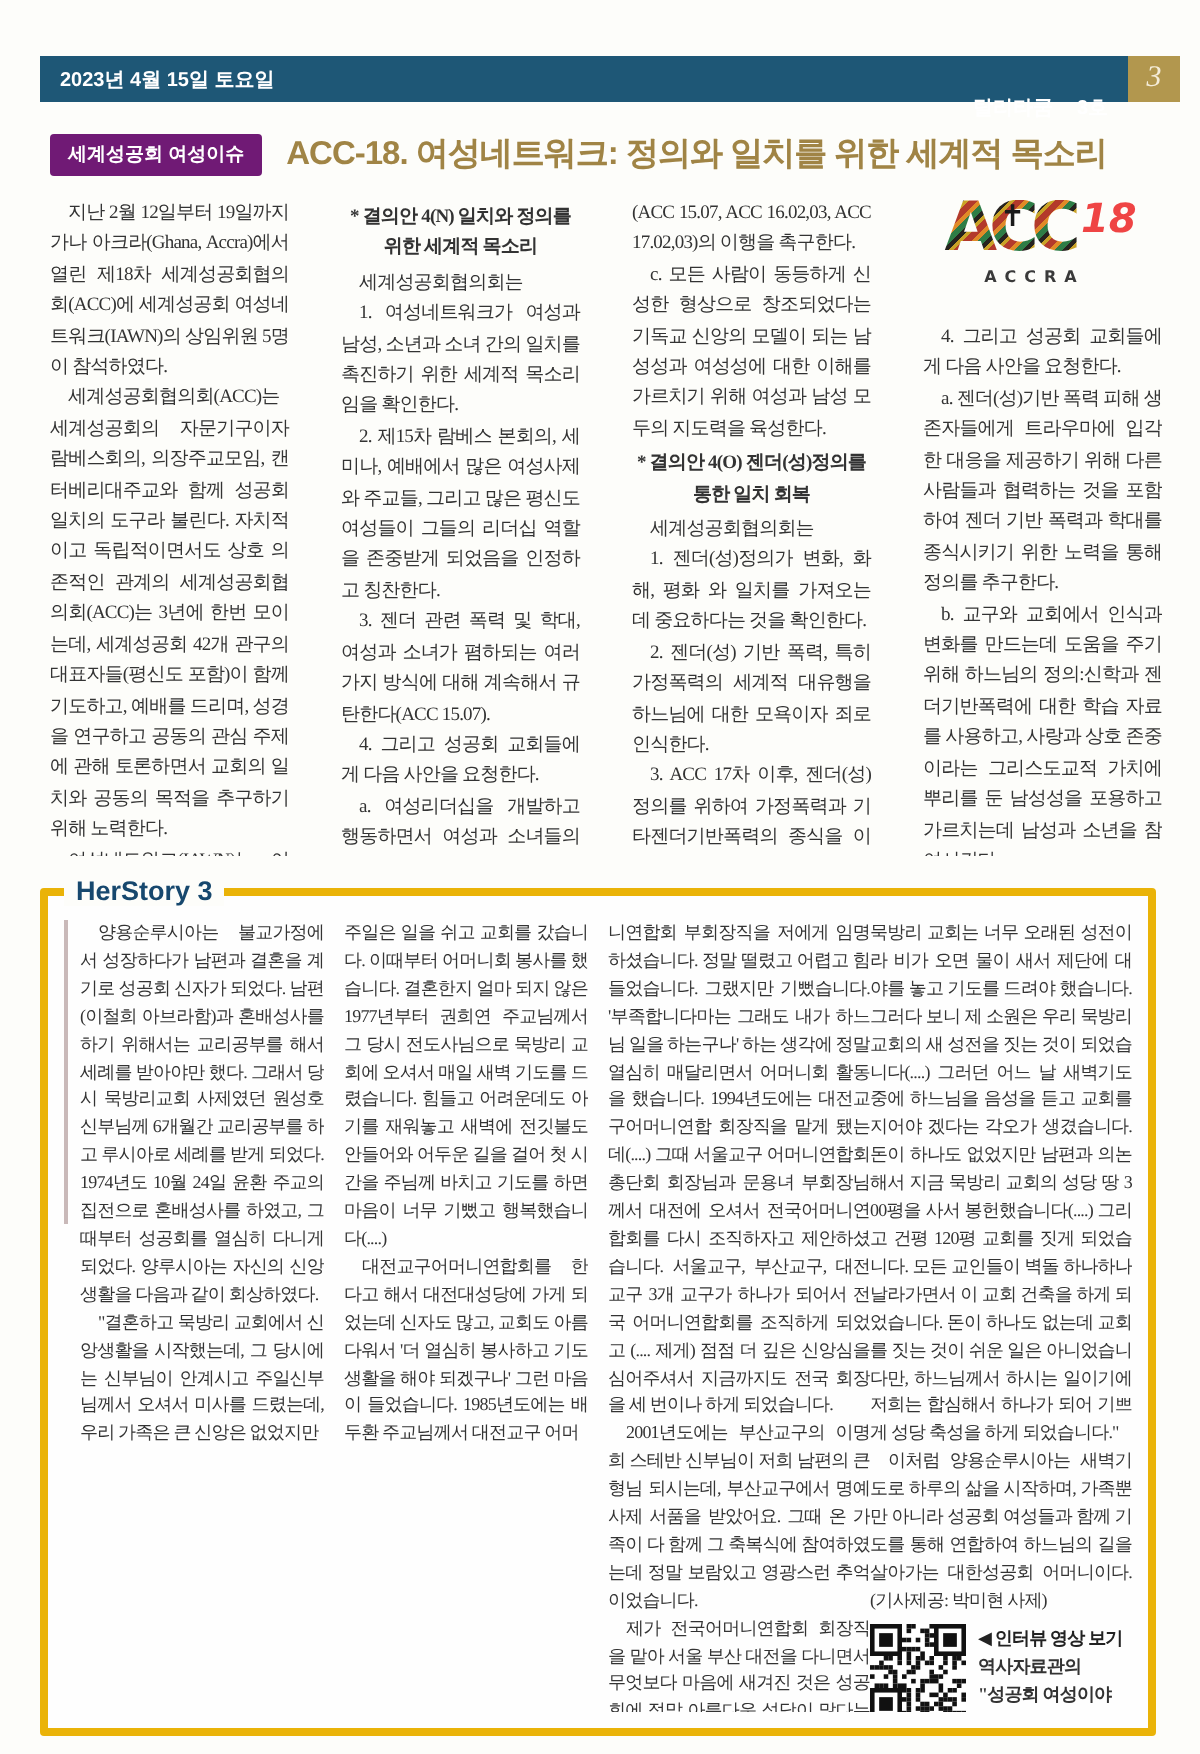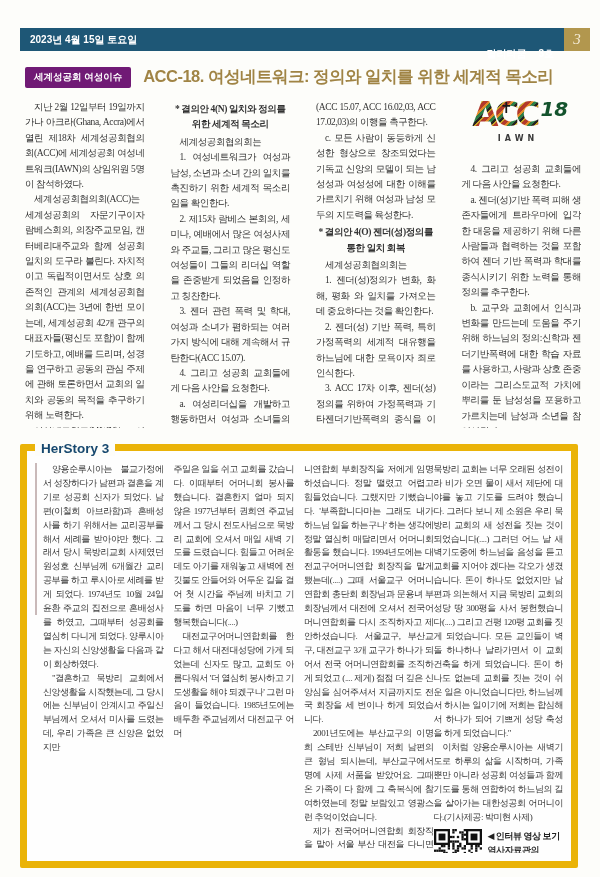--- a/index.html
+++ b/index.html
@@ -65,31 +65,31 @@
     font-size:34px;line-height:36px;font-weight:bold;
     background:repeating-linear-gradient(135deg,#b33a2b 0 3px,#e08a28 3px 5px,#2e7d46 5px 8px,#26231f 8px 10px,#c9a227 10px 12px);
     -webkit-background-clip:text;background-clip:text;color:transparent;
     margin:0 -2px;
   }
   .acc-cross{
     position:absolute;left:50%;top:3px;transform:translateX(-50%);
     font-size:15px;color:#1a1a1a;z-index:2;
   }
   .acc-18{
-    font-size:20px;font-style:italic;font-weight:bold;color:#14532d;
+    font-size:20px;font-style:italic;font-weight:bold;color:#ef4444;
     margin-left:2px;line-height:26px;
   }
   .acc-city{
     position:absolute;left:50%;top:38px;transform:translateX(-58%);
     font-size:8px;font-weight:bold;letter-spacing:4px;color:#3a3a3a;
   }
   
   .hs-box{
     position:absolute;left:20px;top:444px;width:558px;height:424px;
-    border:7px solid #eab308;border-radius:2px;background:#fefefe;
+    border:4px solid #eab308;border-radius:2px;background:#fefefe;
     box-sizing:border-box;padding:12px 8px 8px 8px;
   }
   .hs-legend{
     position:absolute;left:8px;top:-10px;background:#fdfdfa;
     padding:0 6px;color:#17486e;font-weight:bold;font-size:13.5px;
     font-family:"Liberation Sans","DejaVu Sans",sans-serif;
   }
   .hs-inner{display:flex;gap:10px;height:100%;}
   .hs-half{flex:1;min-width:0;display:flex;}
   .hs-left{flex-direction:row;gap:6px;}
@@ -191,21 +191,21 @@
     </div>
   <div class="col">
     <div class="acclogo">
       <span class="accletters">
         <b>A</b>
           <b>C</b>
           <b>C</b>
         <span class="acc-cross">✝</span>
       </span>
       <span class="acc-18">18</span>
-      <span class="acc-city">IAWN</span>
+      <span class="acc-city">ACCRA</span>
     </div>
     <div>
         <p class="blk p">4. 그리고 성공회 교회들에게 다음 사안을 요청한다.</p>
         <p class="blk p">a. 젠더(성)기반 폭력 피해 생존자들에게 트라우마에 입각한 대응을 제공하기 위해 다른 사람들과 협력하는 것을 포함하여 젠더 기반 폭력과 학대를 종식시키기 위한 노력을 통해 정의를 추구한다.</p>
         <p class="blk p">b. 교구와 교회에서 인식과 변화를 만드는데 도움을 주기 위해 하느님의 정의:신학과 젠더기반폭력에 대한 학습 자료를 사용하고, 사랑과 상호 존중이라는 그리스도교적 가치에 뿌리를 둔 남성성을 포용하고 가르치는데 남성과 소년을 참여시킨다.</p>
         <p class="blk p">c. 젠더 정의의 진전 상황을 ACC-19에 보고할 것을 요청한다.</p>
       </div>
   </div>
 </div>
 

